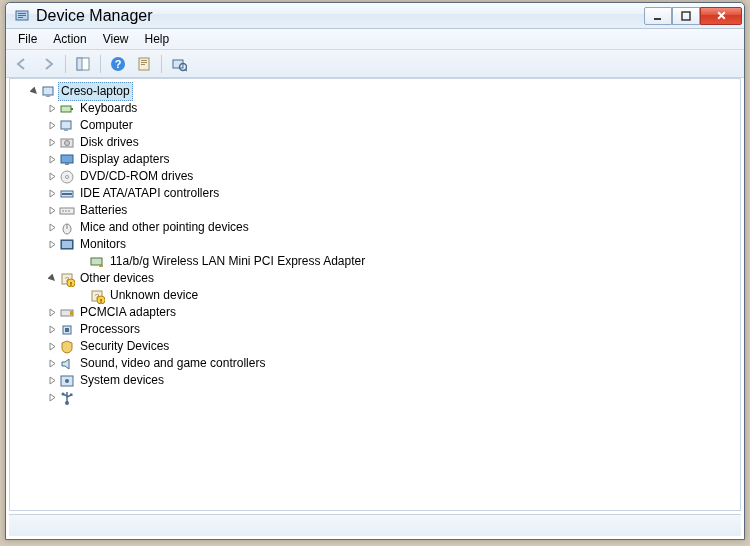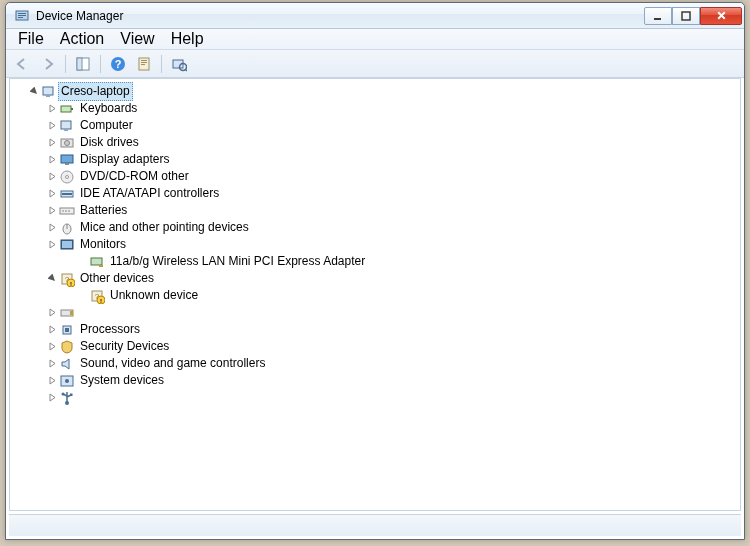--- a/index.html
+++ b/index.html
@@ -1,25 +1,25 @@
 <!DOCTYPE html>
 <html><head>
 <meta charset="utf-8">
 <style>
 * { margin: 0; padding: 0; box-sizing: border-box; font-family: "Segoe UI", Tahoma, sans-serif; }
 html, body { width: 750px; height: 546px; overflow: hidden; background: #d4c9b8; }
 .window { position: absolute; left: 5px; top: 2px; width: 740px; height: 538px; background: #fff; border: 1px solid #5a6a7a; border-radius: 5px 5px 0 0; box-shadow: 0 0 6px rgba(0,0,0,0.25); display: flex; flex-direction: column; }
 .titlebar { height: 26px; background: linear-gradient(#f7fbff,#eaf3fb 45%,#dfeaf5 46%,#e8f1fa); display: flex; align-items: center; border-bottom: 1px solid #b8c7d8; border-radius: 5px 5px 0 0; }
 .title-icon { width: 16px; height: 16px; margin: 0 6px 0 8px; }
-.title-text { font-size: 12px; color: #000; flex: 1; }
+.title-text { font-size: 16px; color: #000; flex: 1; }
 .winbtns { display: flex; margin-right: 2px; gap: 0; }
 .winbtn { width: 28px; height: 18px; border: 1px solid #8fa7c2; background: linear-gradient(#fdfefe,#e6eef7); display: flex; align-items: center; justify-content: center; font-size: 10px; color: #3a3a3a; }
 .winbtn.min { border-radius: 2px 0 0 2px; }
 .winbtn.close { width: 42px; background: linear-gradient(#f08d7d,#e4513a 45%,#d43c24 46%,#e4513a); border-color: #a83324; color: #fff; border-radius: 0 2px 2px 0; }
-.menubar { height: 21px; background: linear-gradient(#f6f9fd,#eef3fa); display: flex; align-items: center; padding: 0 4px; font-size: 16px; border-bottom: 1px solid #d0dbe8; }
+.menubar { height: 21px; background: linear-gradient(#f6f9fd,#eef3fa); display: flex; align-items: center; padding: 0 4px; font-size: 12px; border-bottom: 1px solid #d0dbe8; }
 .menuitem { padding: 2px 8px; cursor: default; }
 .toolbar { height: 28px; background: linear-gradient(#f2f6fb,#e6eef7); border-bottom: 1px solid #c8d4e2; display: flex; align-items: center; padding: 0 4px; gap: 2px; }
 .tbtn { width: 24px; height: 22px; display: flex; align-items: center; justify-content: center; border: 1px solid transparent; border-radius: 2px; }
 .tbtn.disabled { opacity: 0.45; }
 .tsep { width: 1px; height: 18px; background: #c0cddb; margin: 0 3px; }
 .content { flex: 1; background: #fff; border: 1px solid #c8d4e2; margin: 0 3px 3px 3px; overflow: auto; padding: 4px 0 0 0; }
 .statusbar { height: 22px; background: linear-gradient(#f3f7fb,#e6eef7); border-top: 1px solid #c8d4e2; margin: 0 3px 3px 3px; }
 .tree { font-size: 12px; color: #000; user-select: none; }
 .row { display: flex; align-items: center; height: 17px; line-height: 17px; white-space: nowrap; }
 .row.selected .label { background: #cde6f7; border: 1px dotted #5a93c7; padding: 0 2px; margin-left: -3px; }
@@ -176,21 +176,21 @@
         <div class="row indent2">
           <span class="expander">
             <svg width="9" height="9" viewBox="0 0 9 9">
               <path d="M2 1 L7 4.5 L2 8 Z" fill="none" stroke="#888" stroke-width="1"></path>
             </svg>
           </span>
           <svg class="icon16" viewBox="0 0 16 16">
             <circle cx="8" cy="8" r="6" fill="#eee" stroke="#999"></circle>
             <circle cx="8" cy="8" r="1.5" fill="#fff" stroke="#999"></circle>
           </svg>
-          <span class="label">DVD/CD-ROM other</span>
+          <span class="label">DVD/CD-ROM drives</span>
         </div>
         <div class="row indent2">
           <span class="expander">
             <svg width="9" height="9" viewBox="0 0 9 9">
               <path d="M2 1 L7 4.5 L2 8 Z" fill="none" stroke="#888" stroke-width="1"></path>
             </svg>
           </span>
           <svg class="icon16" viewBox="0 0 16 16">
             <rect x="2" y="5" width="12" height="6" fill="#d6e5f5" stroke="#4a6c8f"></rect>
             <rect x="3" y="7" width="10" height="2" fill="#4a6c8f"></rect>
@@ -270,20 +270,21 @@
         <div class="row indent2">
           <span class="expander">
             <svg width="9" height="9" viewBox="0 0 9 9">
               <path d="M2 1 L7 4.5 L2 8 Z" fill="none" stroke="#888" stroke-width="1"></path>
             </svg>
           </span>
           <svg class="icon16" viewBox="0 0 16 16">
             <rect x="2" y="5" width="12" height="6" fill="#e6e6e6" stroke="#888"></rect>
             <rect x="11" y="6" width="3" height="4" fill="#c0a030"></rect>
           </svg>
+          <span class="label">PCMCIA adapters</span>
         </div>
         <div class="row indent2">
           <span class="expander">
             <svg width="9" height="9" viewBox="0 0 9 9">
               <path d="M2 1 L7 4.5 L2 8 Z" fill="none" stroke="#888" stroke-width="1"></path>
             </svg>
           </span>
           <svg class="icon16" viewBox="0 0 16 16">
             <rect x="4" y="4" width="8" height="8" fill="#d6e5f5" stroke="#4a6c8f"></rect>
             <rect x="6" y="6" width="4" height="4" fill="#4a6c8f"></rect>

